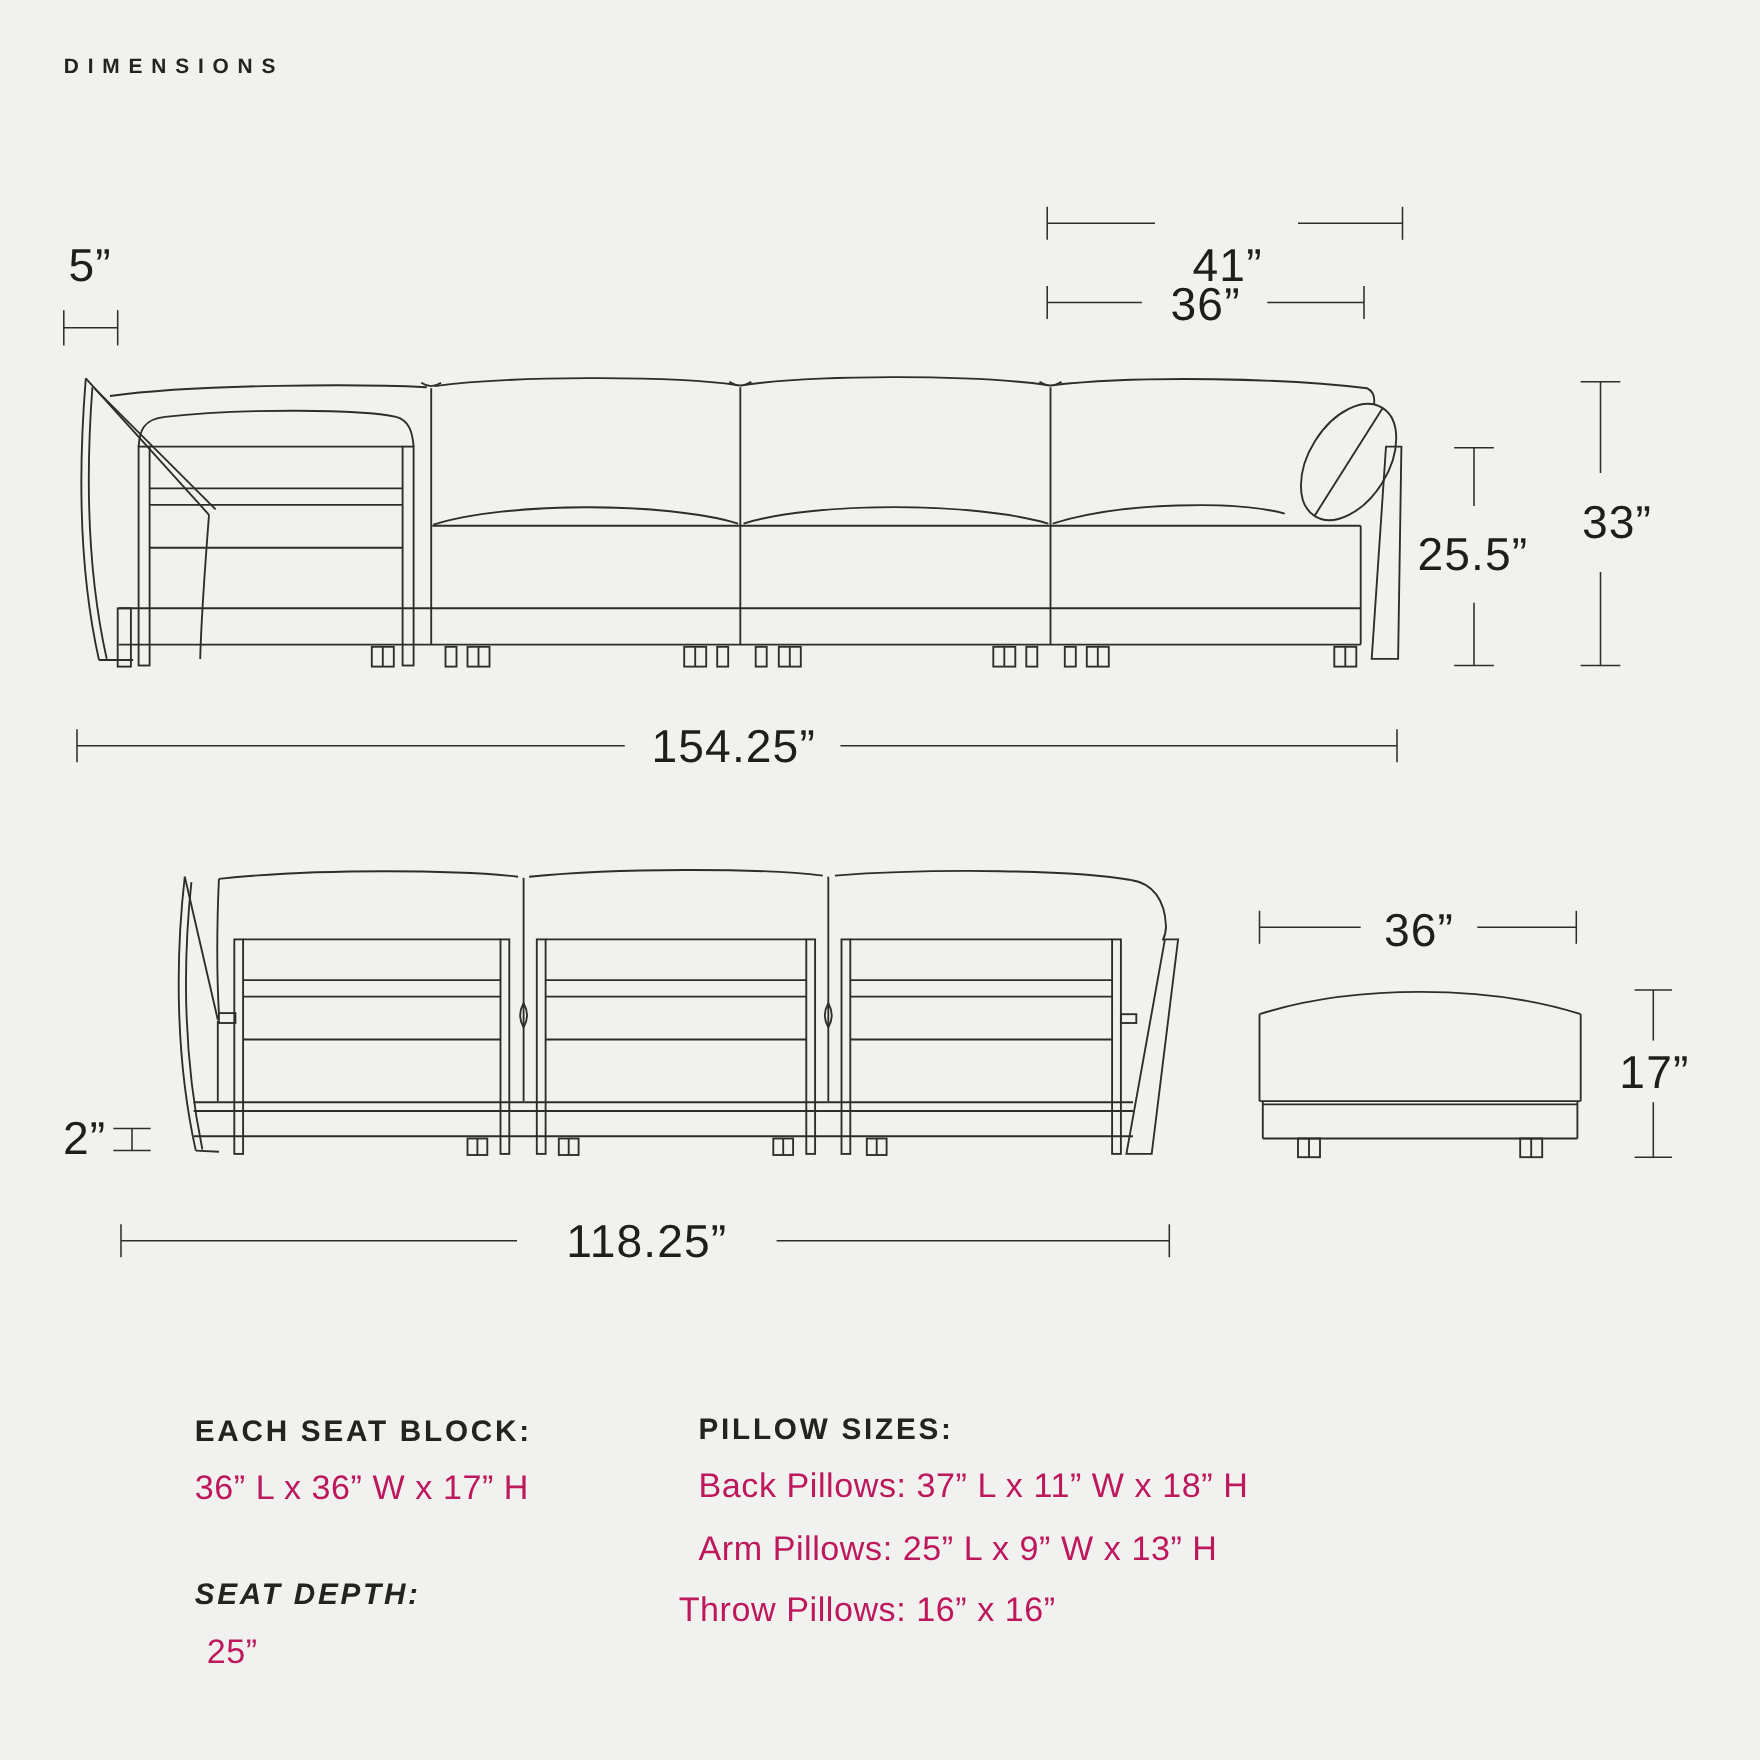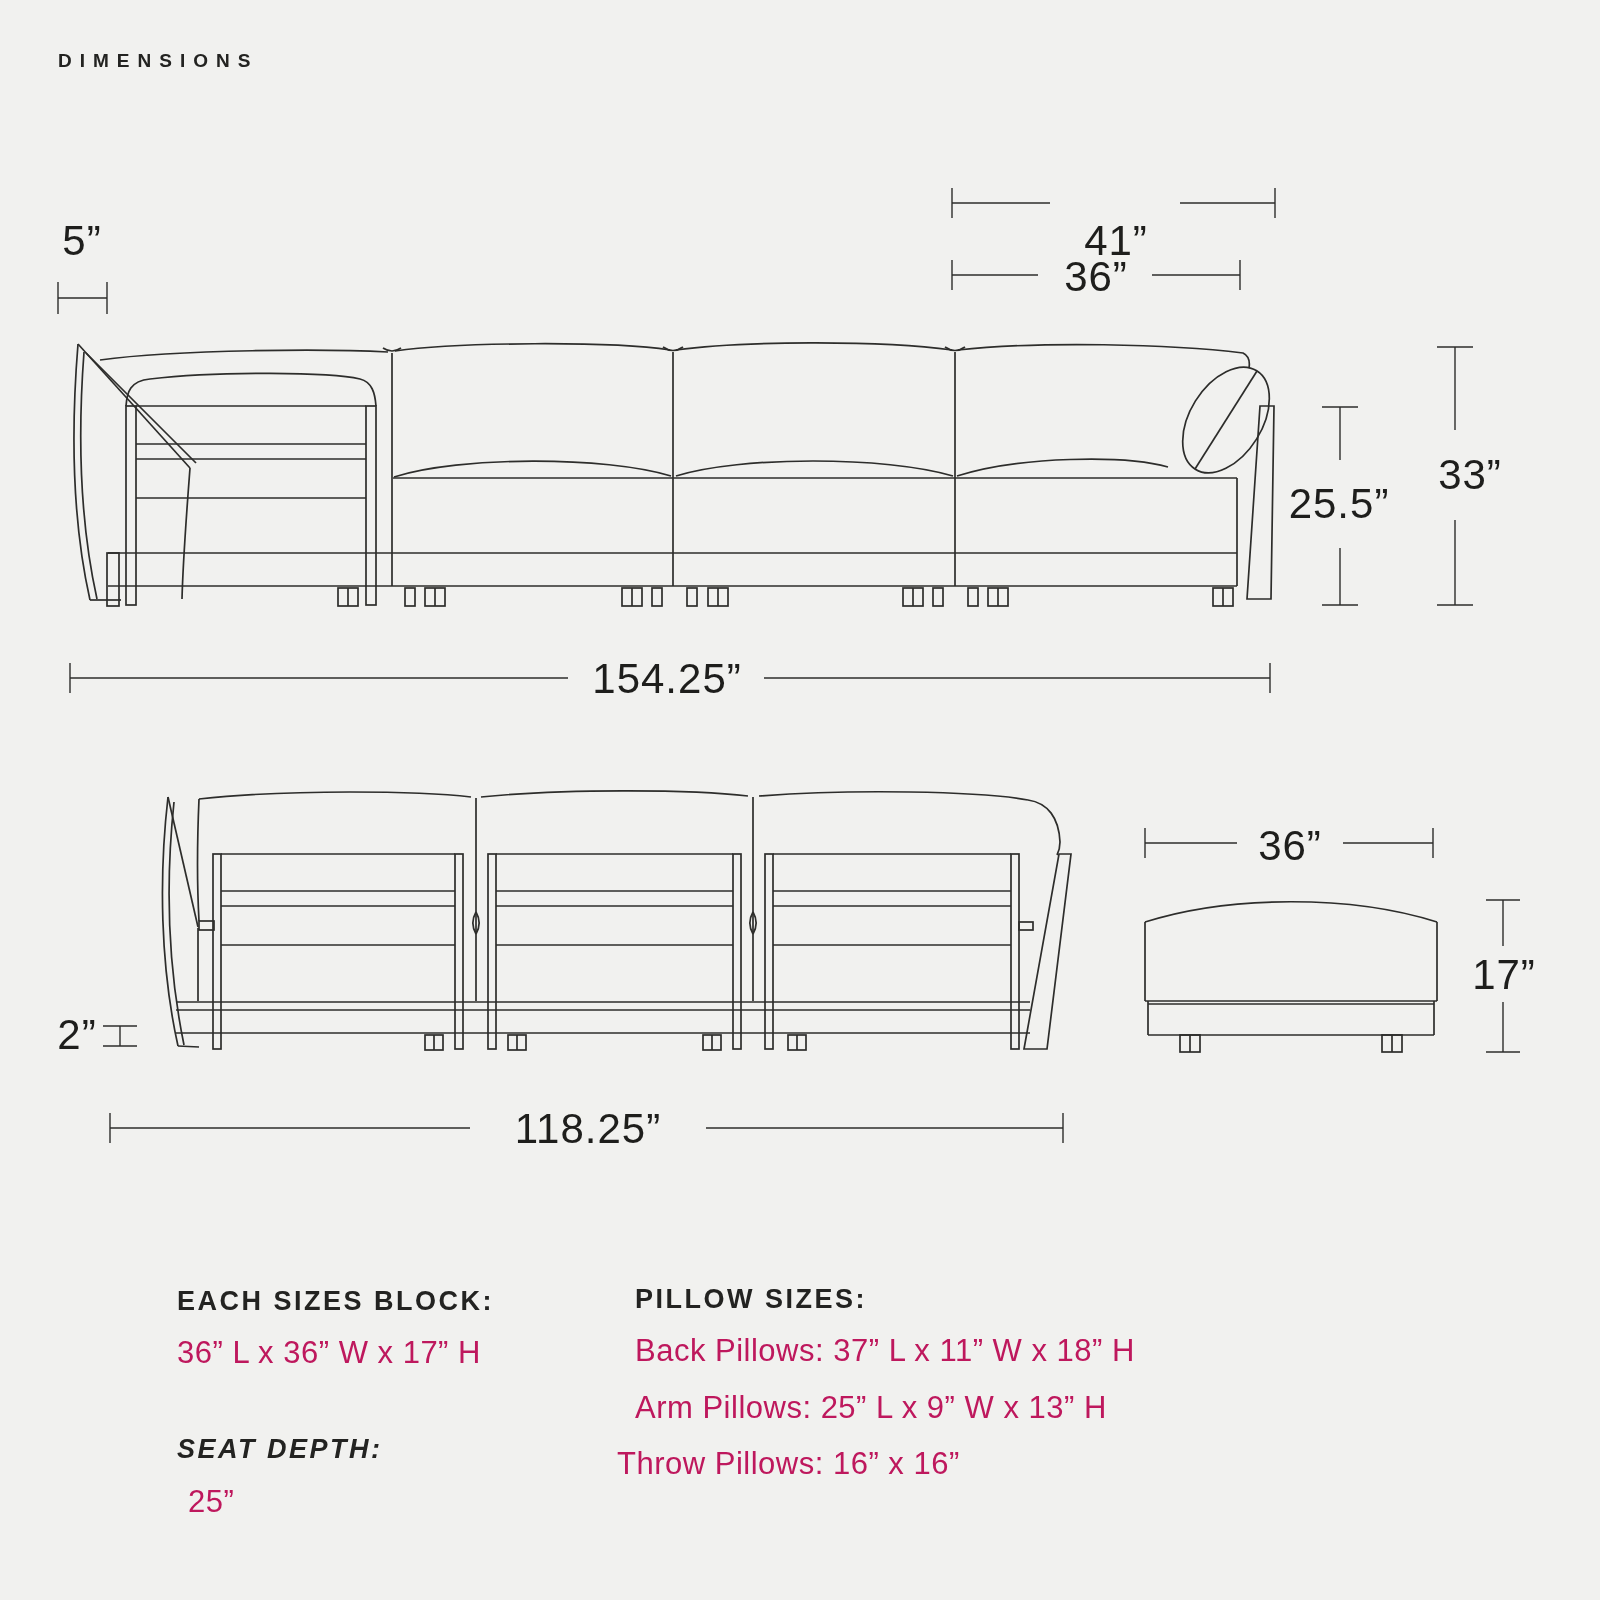--- a/index.html
+++ b/index.html
@@ -238,21 +238,21 @@
   <div class="dim-label" style="left:1096px;top:277px;">36”</div>
   <div class="dim-label" style="left:1339px;top:504px;">25.5”</div>
   <div class="dim-label" style="left:1455px;top:475px;margin-left:15px;">33”</div>
   <div class="dim-label" style="left:667px;top:679px;">154.25”</div>
   <div class="dim-label" style="left:77px;top:1035px;">2”</div>
   <div class="dim-label" style="left:588px;top:1129px;">118.25”</div>
   <div class="dim-label" style="left:1290px;top:846px;">36”</div>
   <div class="dim-label" style="left:1504px;top:975px;">17”</div>
 
   <div>
-    <div class="spec-heading" style="left:177px;top:1286px;">EACH SIZES BLOCK:</div>
+    <div class="spec-heading" style="left:177px;top:1286px;">EACH SEAT BLOCK:</div>
     <div class="spec-value" style="left:177px;top:1335px;">36” L x 36” W x 17” H</div>
     <div class="spec-heading" style="left:177px;top:1434px;font-style:italic;">SEAT DEPTH:</div>
     <div class="spec-value" style="left:188px;top:1484px;">25”</div>
 
     <div class="spec-heading" style="left:635px;top:1284px;">PILLOW SIZES:</div>
     <div class="spec-value" style="left:635px;top:1333px;">Back Pillows: 37” L x 11” W x 18” H</div>
     <div class="spec-value" style="left:635px;top:1390px;">Arm Pillows: 25” L x 9” W x 13” H</div>
     <div class="spec-value" style="left:617px;top:1446px;">Throw Pillows: 16” x 16”</div>
   </div>
 

